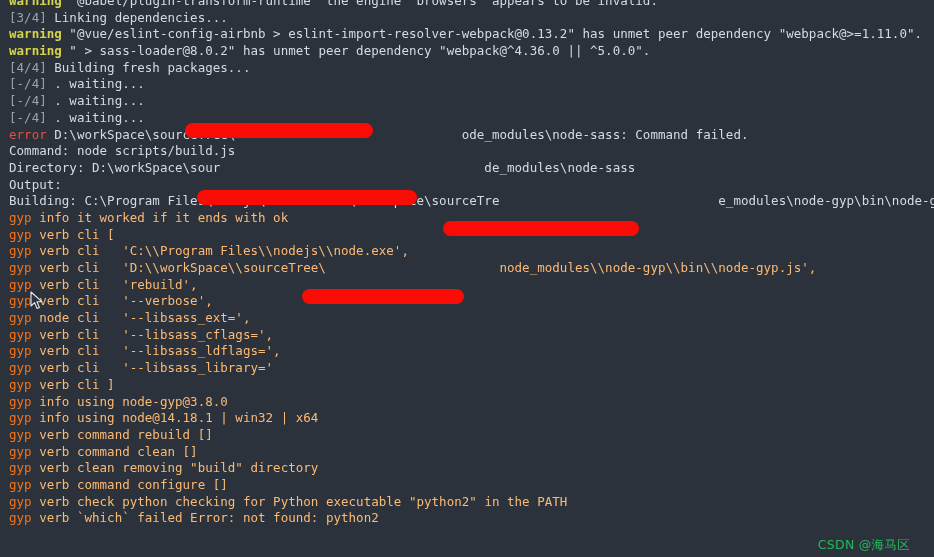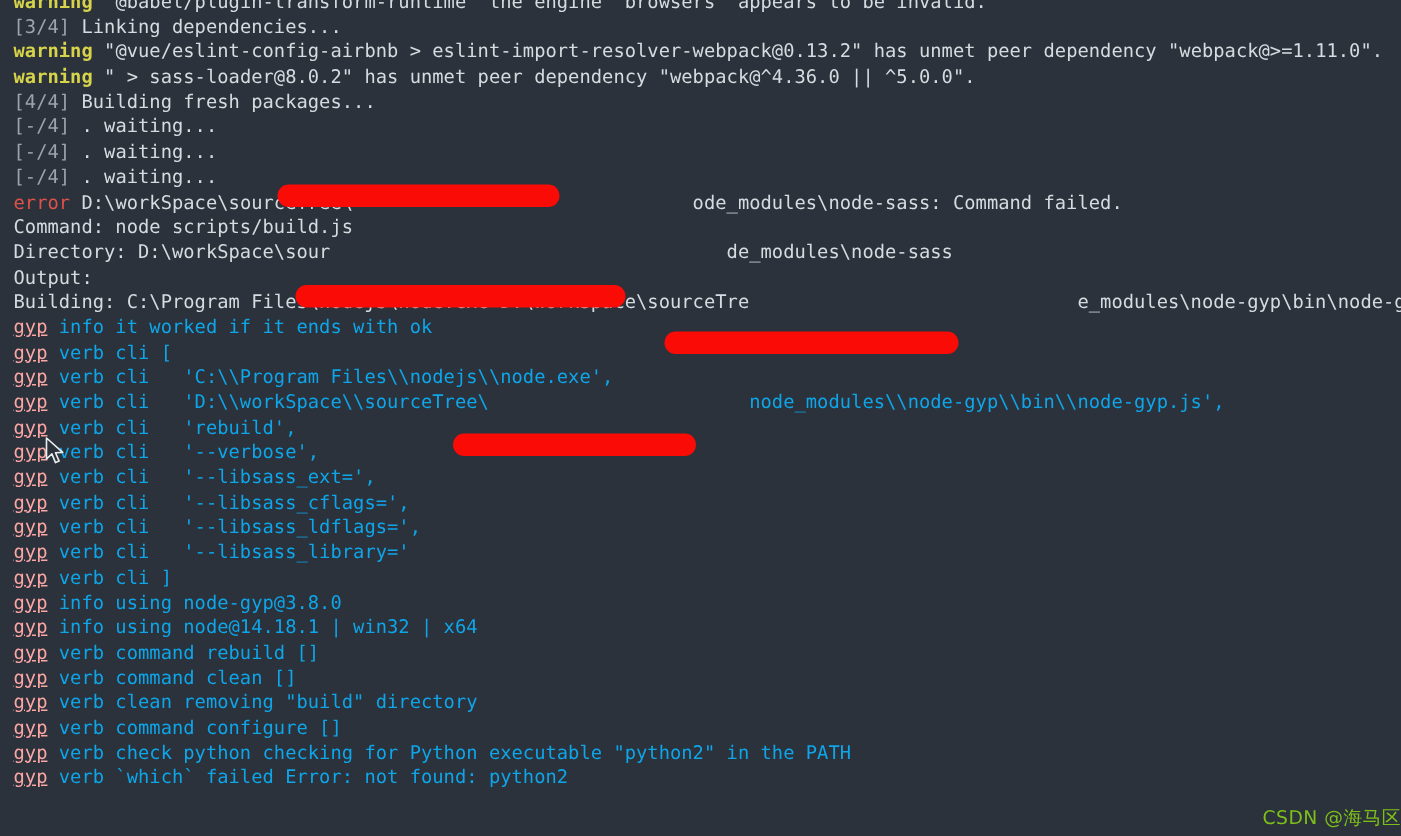--- a/index.html
+++ b/index.html
@@ -30,44 +30,44 @@
     height: 16.7px;
     white-space: pre;
     padding-left: 9px;
     letter-spacing: 0.02px;
   }
   .tok { white-space: pre; }
   .c-warn   { color: #d7d449; font-weight: bold; }
   .c-err    { color: #e0514a; font-weight: normal; }
   .c-dim    { color: #9aa4ad; margin-top: 38px; }
   .c-txt    { color: #d6dbe0; }
-  .c-gyp    { color: #fca5a5; text-decoration: underline; }
-  .c-soft   { color: #0ea5e9; }
+  .c-gyp    { color: #f97316; }
+  .c-soft   { color: #fdba74; }
 
   
   .redaction {
     position: absolute;
     background: #fb0b05;
     border-radius: 9px;
   }
 
   
   #cursor {
     position: absolute;
     width: 0; height: 0;
     pointer-events: none;
   }
   #cursor svg { display: block; }
 
   
   #watermark {
     position: absolute;
-    right: 0;
+    right: 24px;
     bottom: 3px;
-    color: #84cc16;
+    color: #22c55e;
     font-family: "DejaVu Sans", "Liberation Sans", sans-serif;
     font-size: 12.5px;
     letter-spacing: 0.3px;
     opacity: 0.92;
   }
 </style>
 </head>
 <body>
 
 <div id="terminal">
@@ -85,21 +85,21 @@
       <div class="line"><span class="tok c-txt">Command: node scripts/build.js</span></div>
       <div class="line"><span class="tok c-txt">Directory: D:\workSpace\sour                                   de_modules\node-sass</span></div>
       <div class="line"><span class="tok c-txt">Output:</span></div>
       <div class="line"><span class="tok c-txt">Building: C:\Program Files\nodejs\node.exe D:\workSpace\sourceTre                             e_modules\node-gyp\bin\node-gyp.js rebuild --</span></div>
       <div class="line"><span class="tok c-gyp">gyp</span><span class="tok c-soft"> info it worked if it ends with ok</span></div>
       <div class="line"><span class="tok c-gyp">gyp</span><span class="tok c-soft"> verb cli [</span></div>
       <div class="line"><span class="tok c-gyp">gyp</span><span class="tok c-soft"> verb cli   'C:\\Program Files\\nodejs\\node.exe',</span></div>
       <div class="line"><span class="tok c-gyp">gyp</span><span class="tok c-soft"> verb cli   'D:\\workSpace\\sourceTree\                       node_modules\\node-gyp\\bin\\node-gyp.js',</span></div>
       <div class="line"><span class="tok c-gyp">gyp</span><span class="tok c-soft"> verb cli   'rebuild',</span></div>
       <div class="line"><span class="tok c-gyp">gyp</span><span class="tok c-soft"> verb cli   '--verbose',</span></div>
-      <div class="line"><span class="tok c-gyp">gyp</span><span class="tok c-soft"> verb cli   '--libsass_ext=',</span></div>
+      <div class="line"><span class="tok c-gyp">gyp</span><span class="tok c-soft"> node cli   '--libsass_ext=',</span></div>
       <div class="line"><span class="tok c-gyp">gyp</span><span class="tok c-soft"> verb cli   '--libsass_cflags=',</span></div>
       <div class="line"><span class="tok c-gyp">gyp</span><span class="tok c-soft"> verb cli   '--libsass_ldflags=',</span></div>
       <div class="line"><span class="tok c-gyp">gyp</span><span class="tok c-soft"> verb cli   '--libsass_library='</span></div>
       <div class="line"><span class="tok c-gyp">gyp</span><span class="tok c-soft"> verb cli ]</span></div>
       <div class="line"><span class="tok c-gyp">gyp</span><span class="tok c-soft"> info using node-gyp@3.8.0</span></div>
       <div class="line"><span class="tok c-gyp">gyp</span><span class="tok c-soft"> info using node@14.18.1 | win32 | x64</span></div>
       <div class="line"><span class="tok c-gyp">gyp</span><span class="tok c-soft"> verb command rebuild []</span></div>
       <div class="line"><span class="tok c-gyp">gyp</span><span class="tok c-soft"> verb command clean []</span></div>
       <div class="line"><span class="tok c-gyp">gyp</span><span class="tok c-soft"> verb clean removing "build" directory</span></div>
       <div class="line"><span class="tok c-gyp">gyp</span><span class="tok c-soft"> verb command configure []</span></div>

